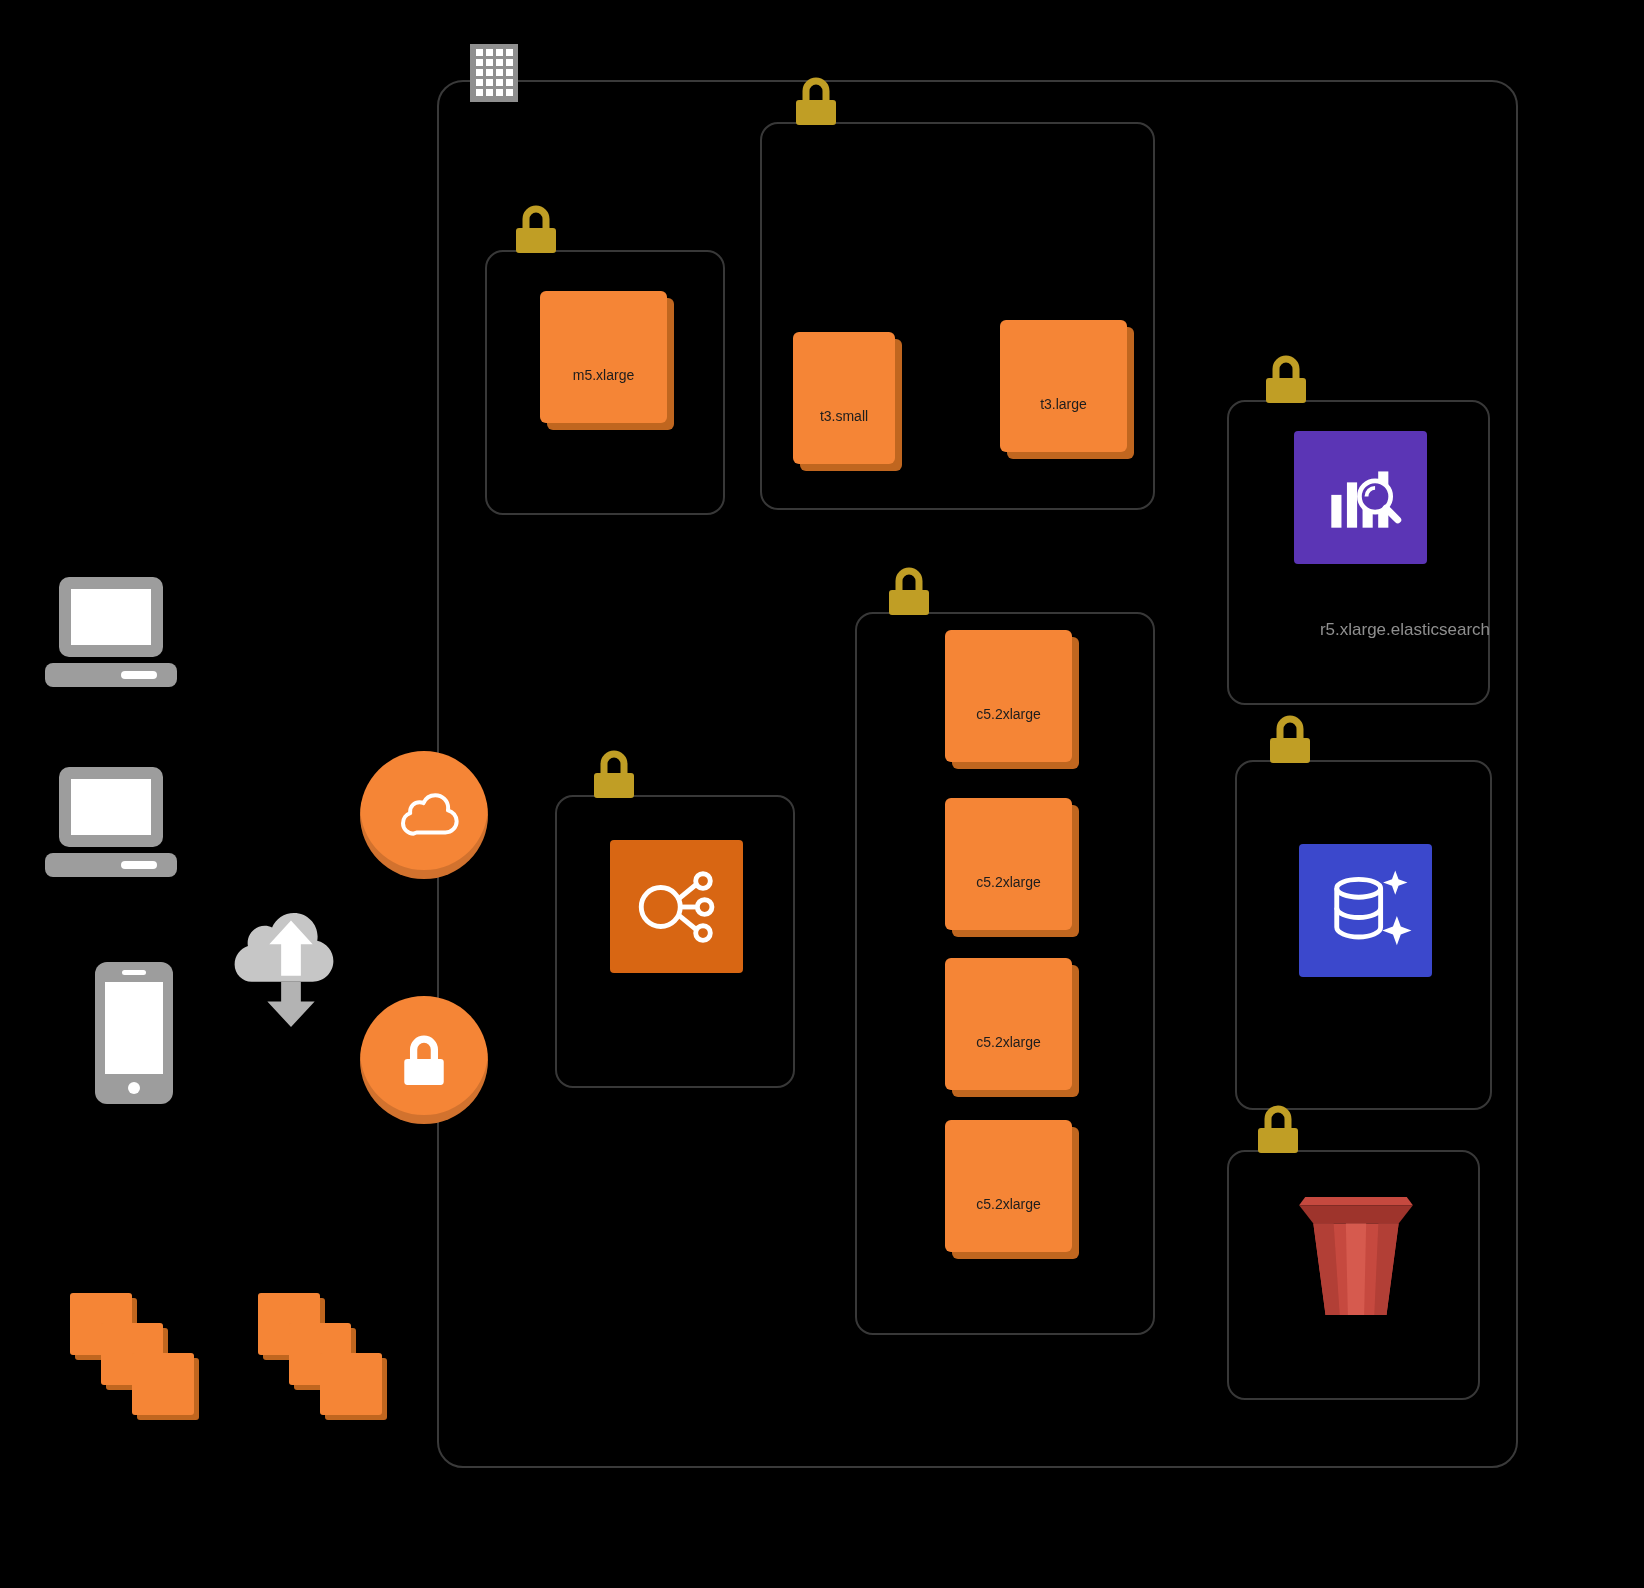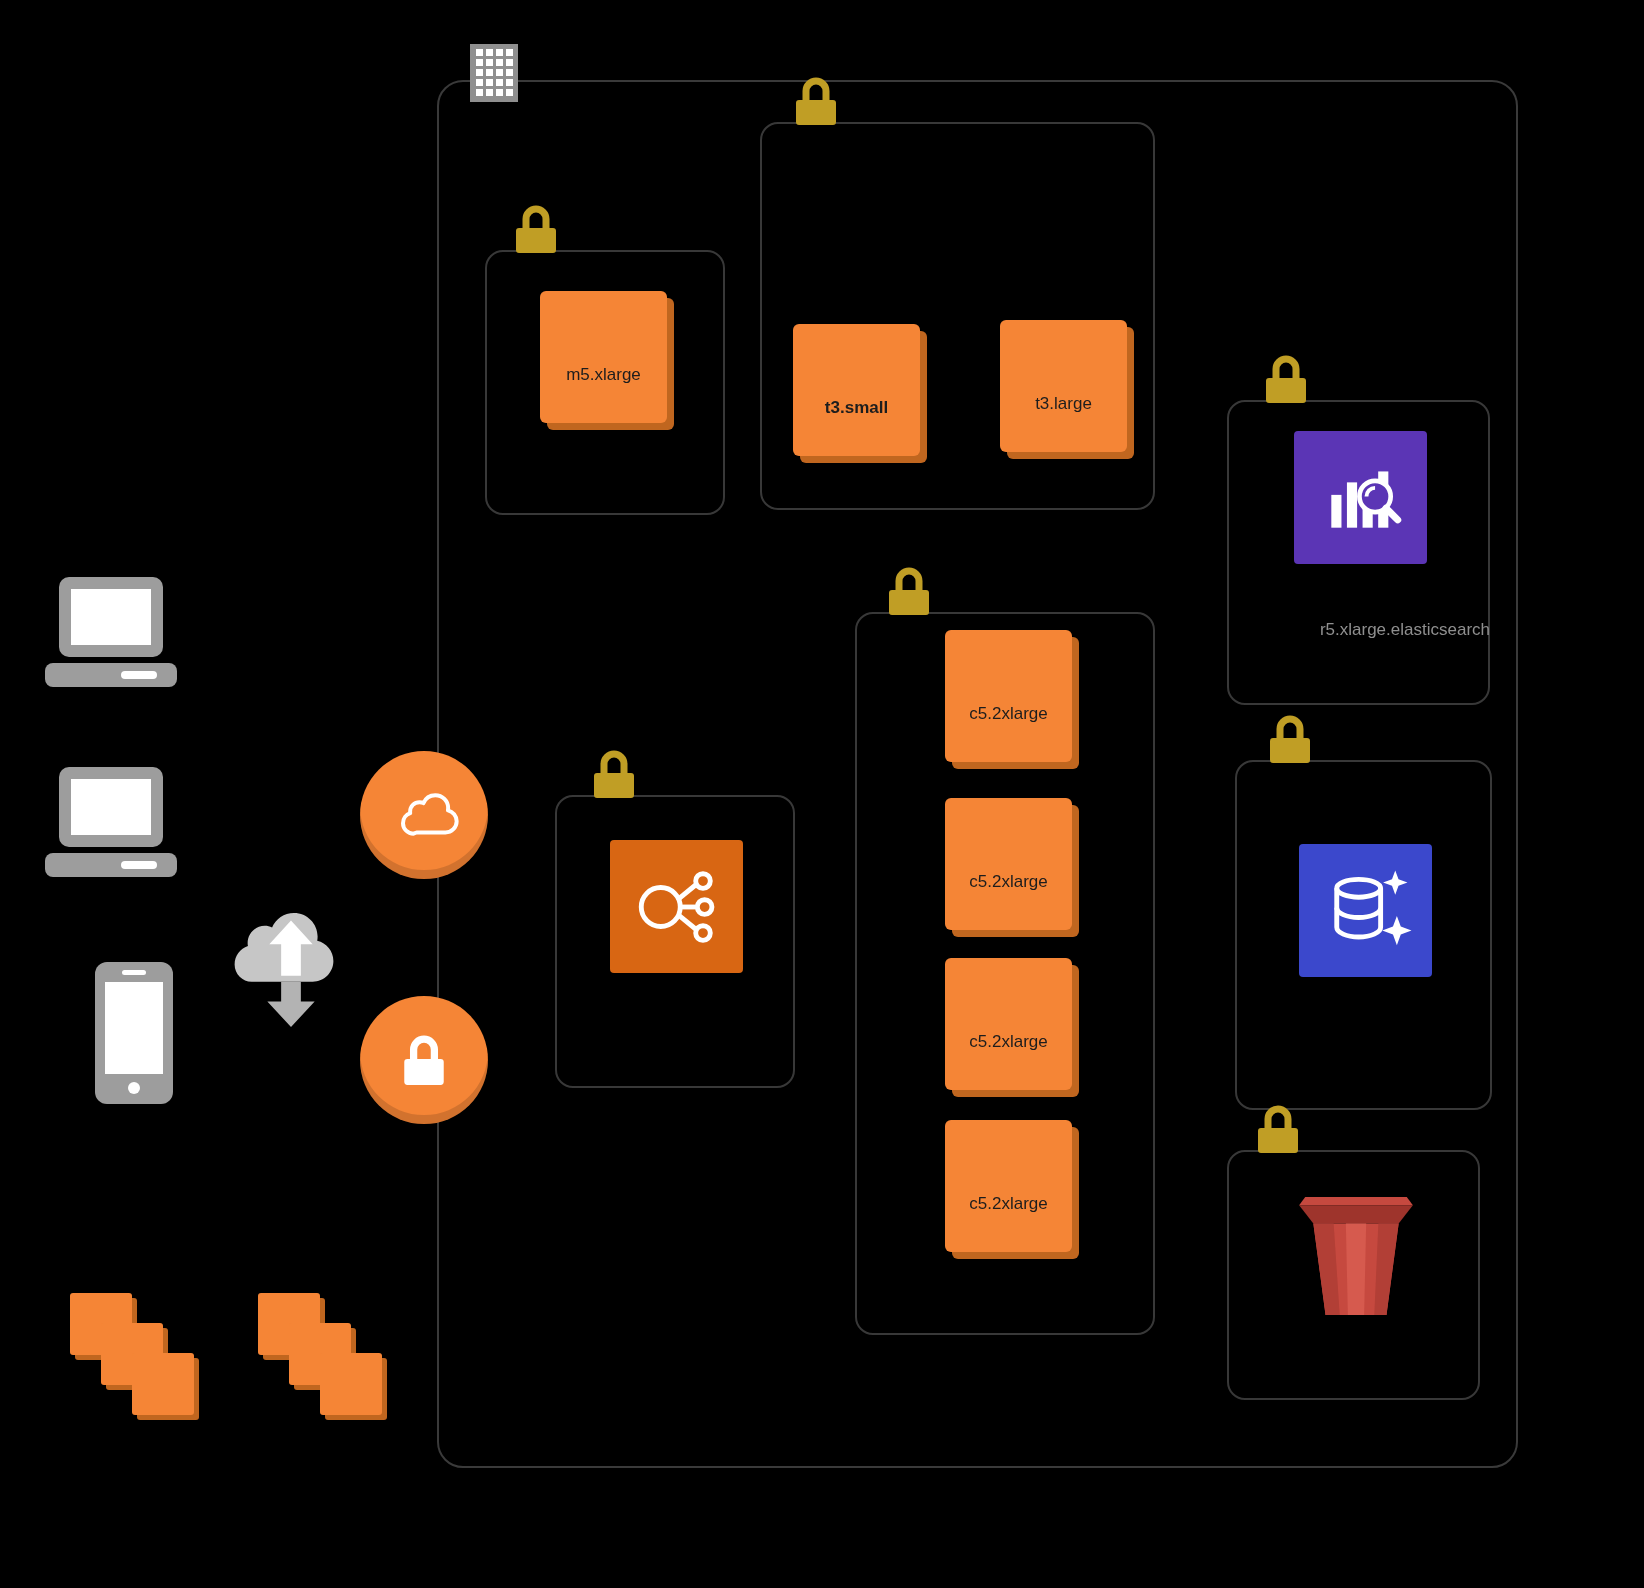--- a/index.html
+++ b/index.html
@@ -11,21 +11,21 @@
   .vpc { border: 2px solid #3a3a3a; border-radius: 26px; z-index: 0; }
   .sg  { border: 2px solid #383838; border-radius: 18px; z-index: 1; }
 
   .ec2 {
     background: #f58536;
     border-radius: 6px;
     box-shadow: 7px 7px 0 #c0661f;
     display: flex; align-items: center; justify-content: center;
     z-index: 2;
   }
-  .ec2 span { font-size: 17px; color: #1d1d1d; margin-top: 36px; }
+  .ec2 span { font-size: 14px; color: #1d1d1d; margin-top: 36px; }
 
   .tile { border-radius: 4px; display: flex; align-items: center; justify-content: center; z-index: 2; }
   .tile-purple { background: #5b35b5; }
   .tile-blue   { background: #3b48cc; }
   .tile-lb     { background: #d86613; }
 
   .lock { z-index: 3; }
 
   .circle {
     width: 128px; height: 128px; border-radius: 50%;
@@ -77,21 +77,21 @@
     <span>m5.xlarge</span>
   </div>
 
   <div class="abs sg" style="left:760px; top:122px; width:395px; height:388px;"></div>
   <svg class="abs lock" style="left:794px; top:75px;" width="44" height="50" viewBox="0 0 44 50">
     <path d="M12 27 V16 a10 10 0 0 1 20 0 v11" fill="none" stroke="#c09e25" stroke-width="7"></path>
     <rect x="2" y="25" width="40" height="25" rx="3" fill="#c09e25"></rect>
   </svg>
 
 
-  <div class="abs ec2" style="left:793px; top:324px; width:127px; height:132px;font-weight:bold;">
+  <div class="abs ec2" style="left:793px; top:332px; width:102px; height:132px;">
     <span>t3.small</span>
   </div>
   <div class="abs ec2" style="left:1000px; top:320px; width:127px; height:132px;">
     <span>t3.large</span>
   </div>
 
   <div class="abs sg" style="left:1227px; top:400px; width:263px; height:305px;"></div>
   <svg class="abs lock" style="left:1264px; top:353px;" width="44" height="50" viewBox="0 0 44 50">
     <path d="M12 27 V16 a10 10 0 0 1 20 0 v11" fill="none" stroke="#c09e25" stroke-width="7"></path>
     <rect x="2" y="25" width="40" height="25" rx="3" fill="#c09e25"></rect>

